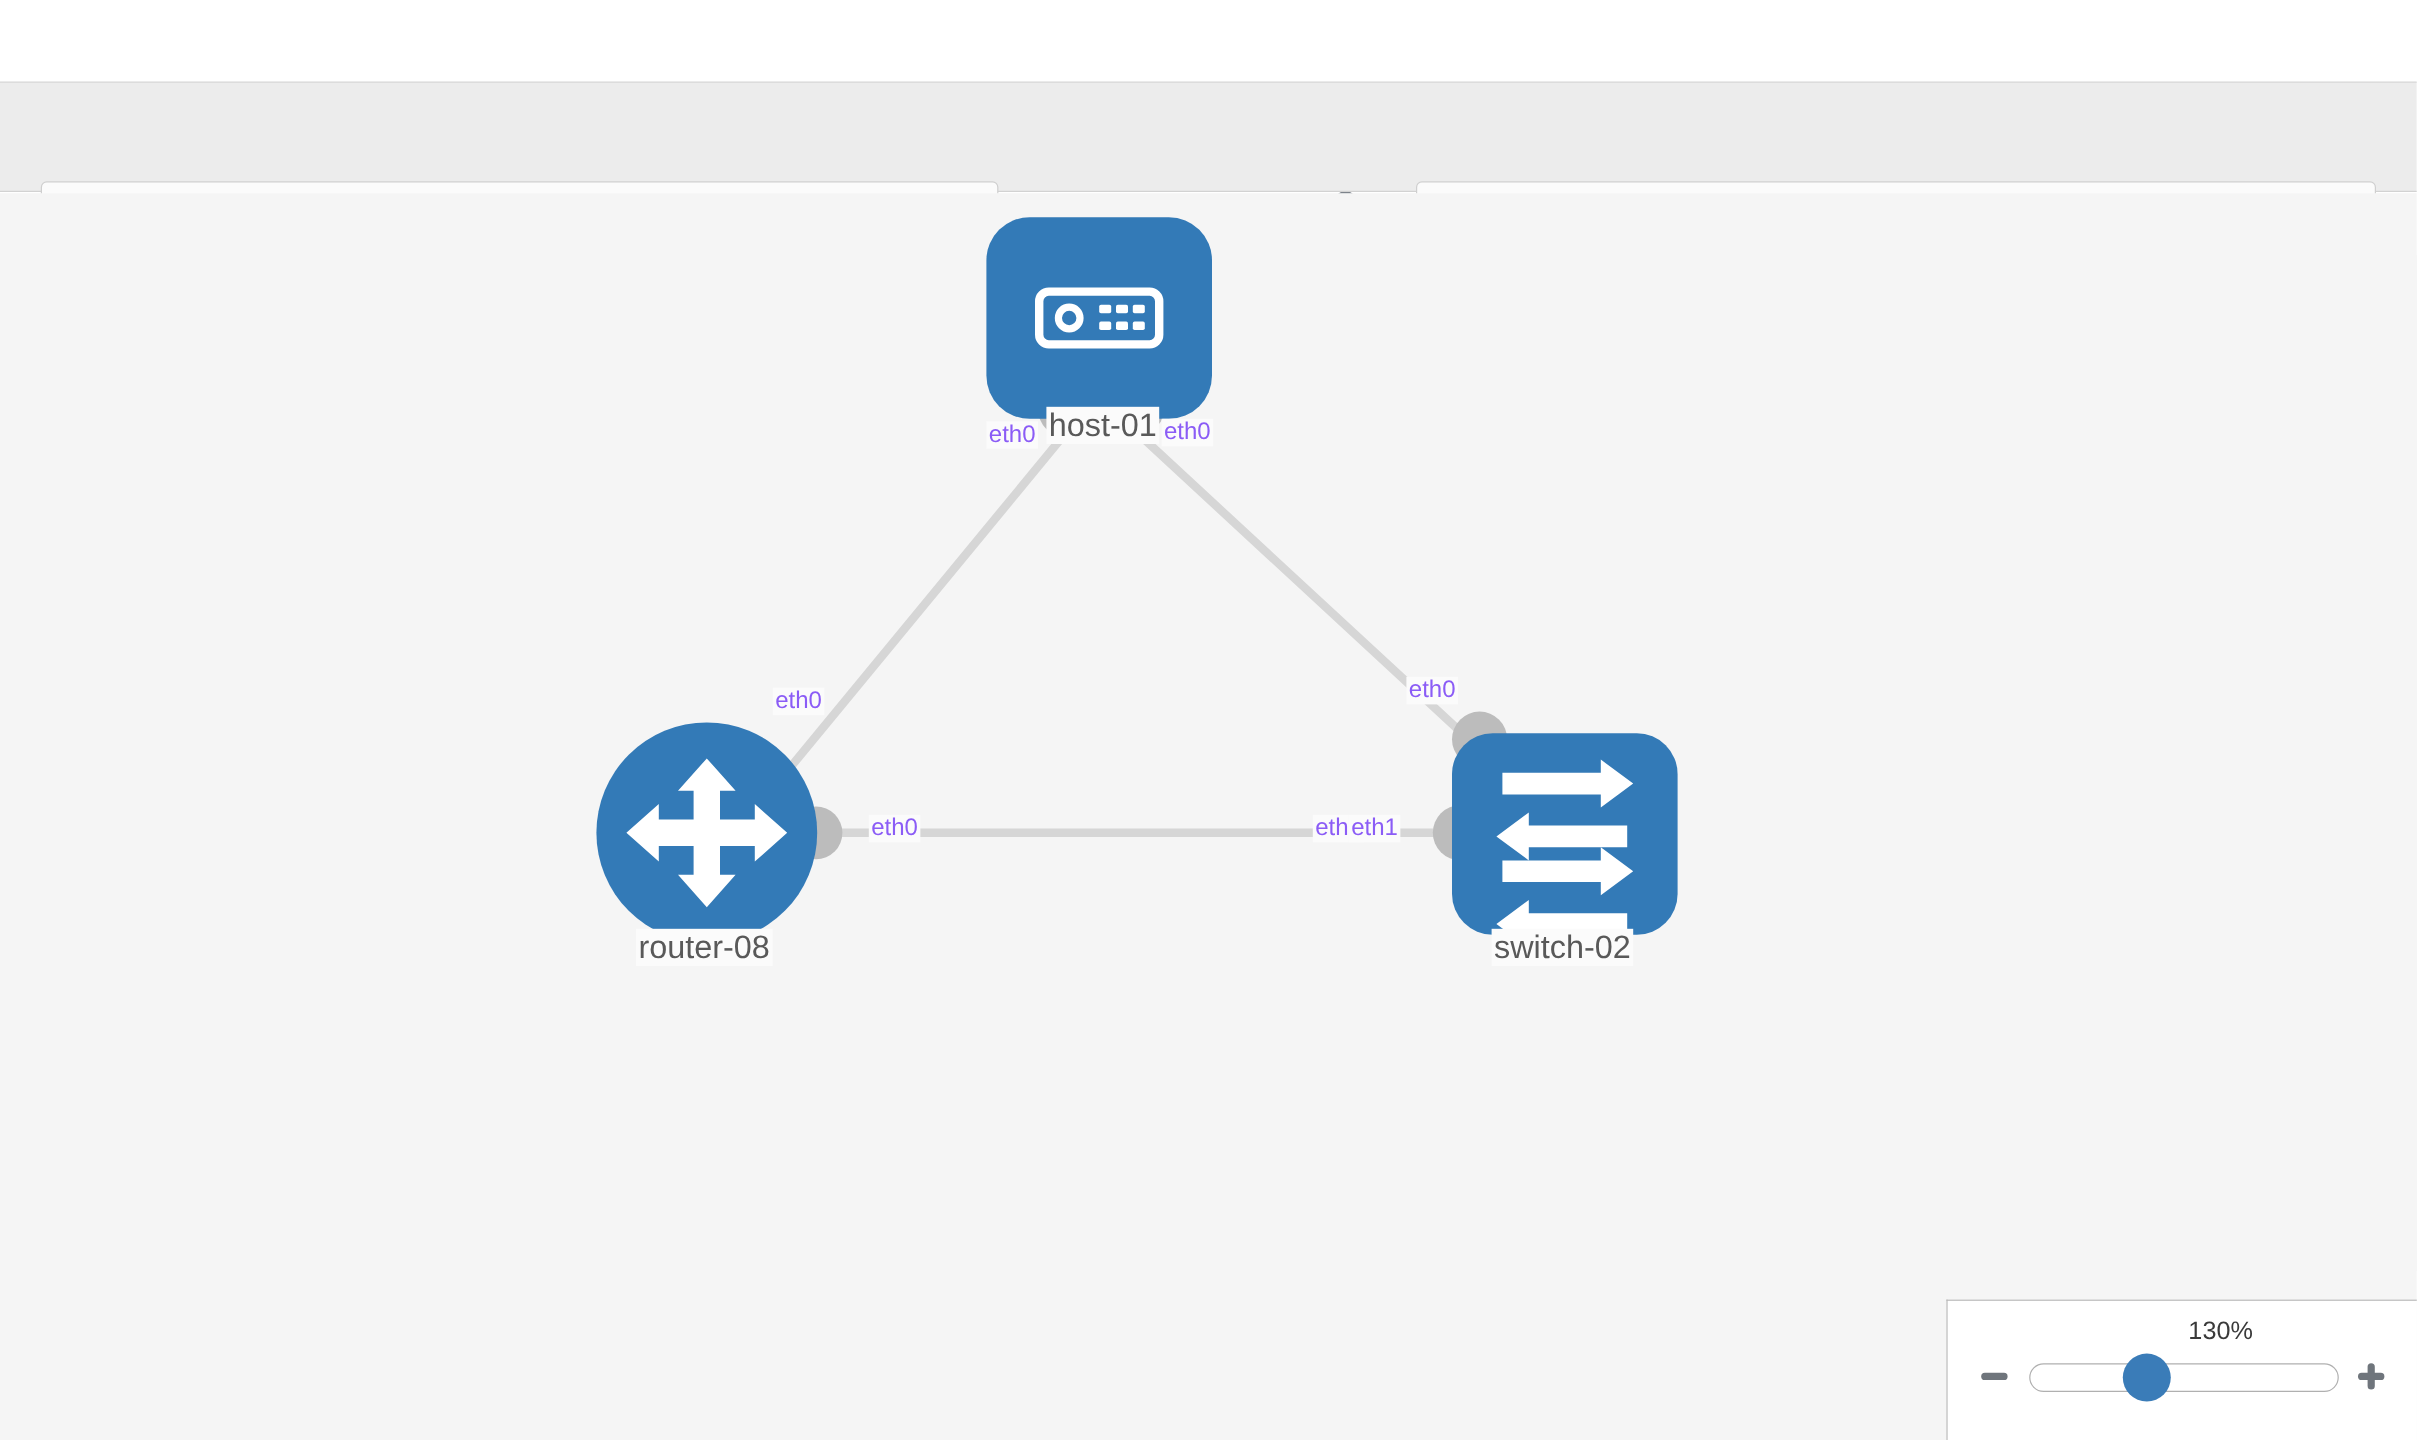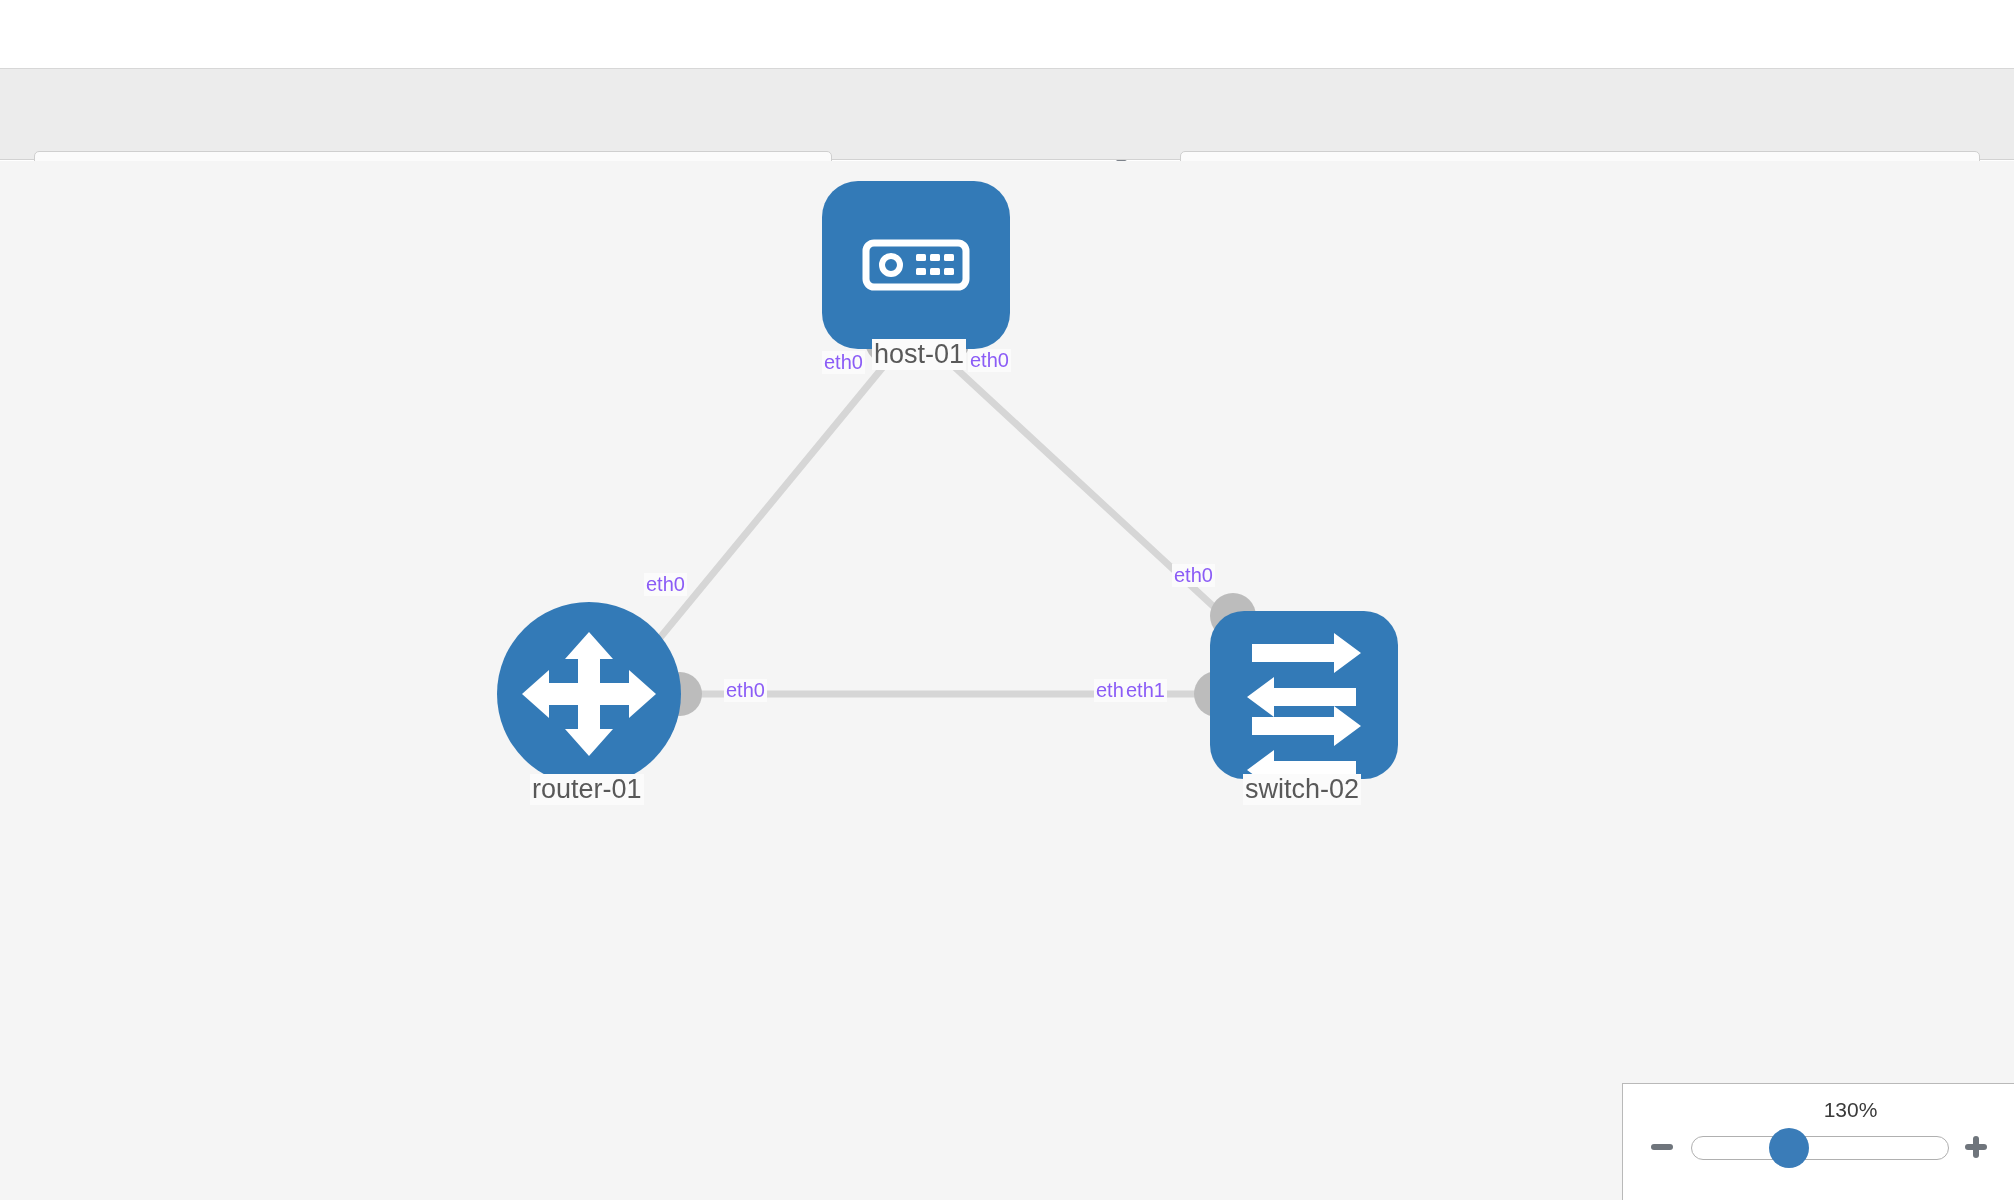--- a/index.html
+++ b/index.html
@@ -285,21 +285,21 @@
           <path d="M1356 600 h-82 v-11 l-27 20 27 20 v-11 h82 z"></path>
         </g>
       </g>
     </svg>
 
     <div class="node-hit" style="left:822px;top:20px;width:188px;height:168px;"></div>
     <div class="node-hit" style="left:497px;top:441px;width:184px;height:184px;border-radius:50%;"></div>
     <div class="node-hit" style="left:1210px;top:450px;width:188px;height:168px;"></div>
 
     <div class="node-label" style="left:872px; top:178px;">host-01</div>
-    <div class="node-label" style="left:530px; top:613px;">router-01</div>
+    <div class="node-label" style="left:530px; top:613px;">router-08</div>
     <div class="node-label" style="left:1243px; top:613px;">switch-02</div>
 
     <div class="iface-label" style="left:822px; top:190px;">eth0</div>
     <div class="iface-label" style="left:968px; top:188px;">eth0</div>
     <div class="iface-label" style="left:644px; top:412px;">eth0</div>
     <div class="iface-label" style="left:1172px; top:403px;">eth0</div>
     <div class="iface-label" style="left:724px; top:518px;">eth0</div>
     <div class="iface-label" style="left:1094px; top:518px;">eth0</div>
     <div class="iface-label" style="left:1112px; top:518px;margin-left:12px;">eth1</div>
   </div>

